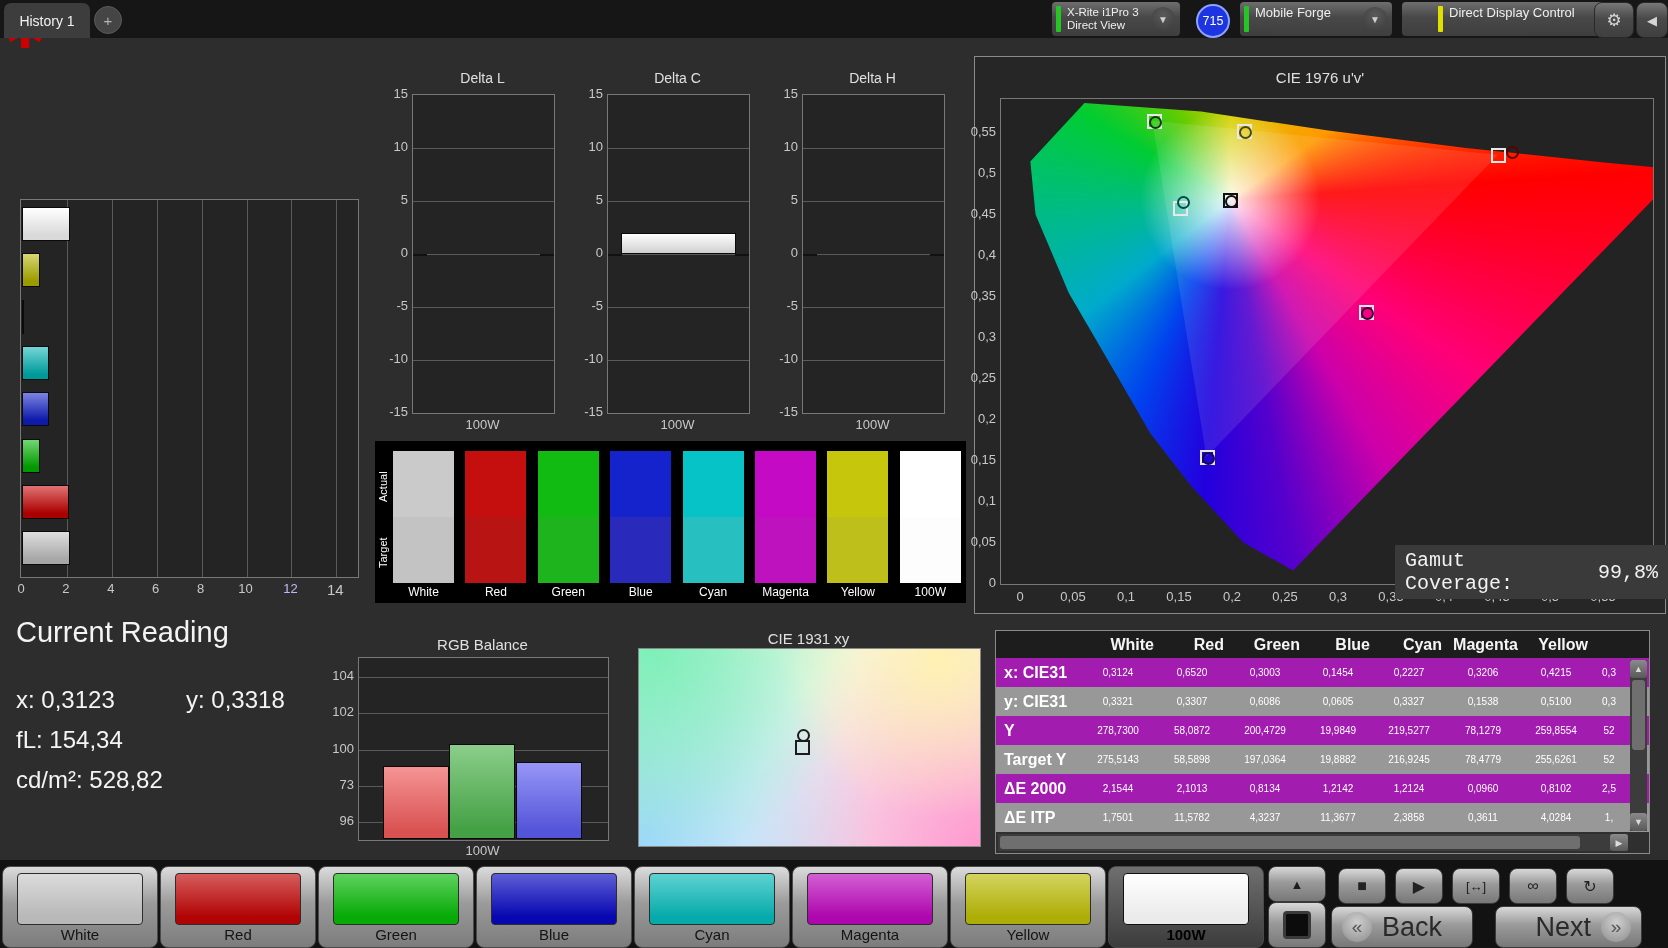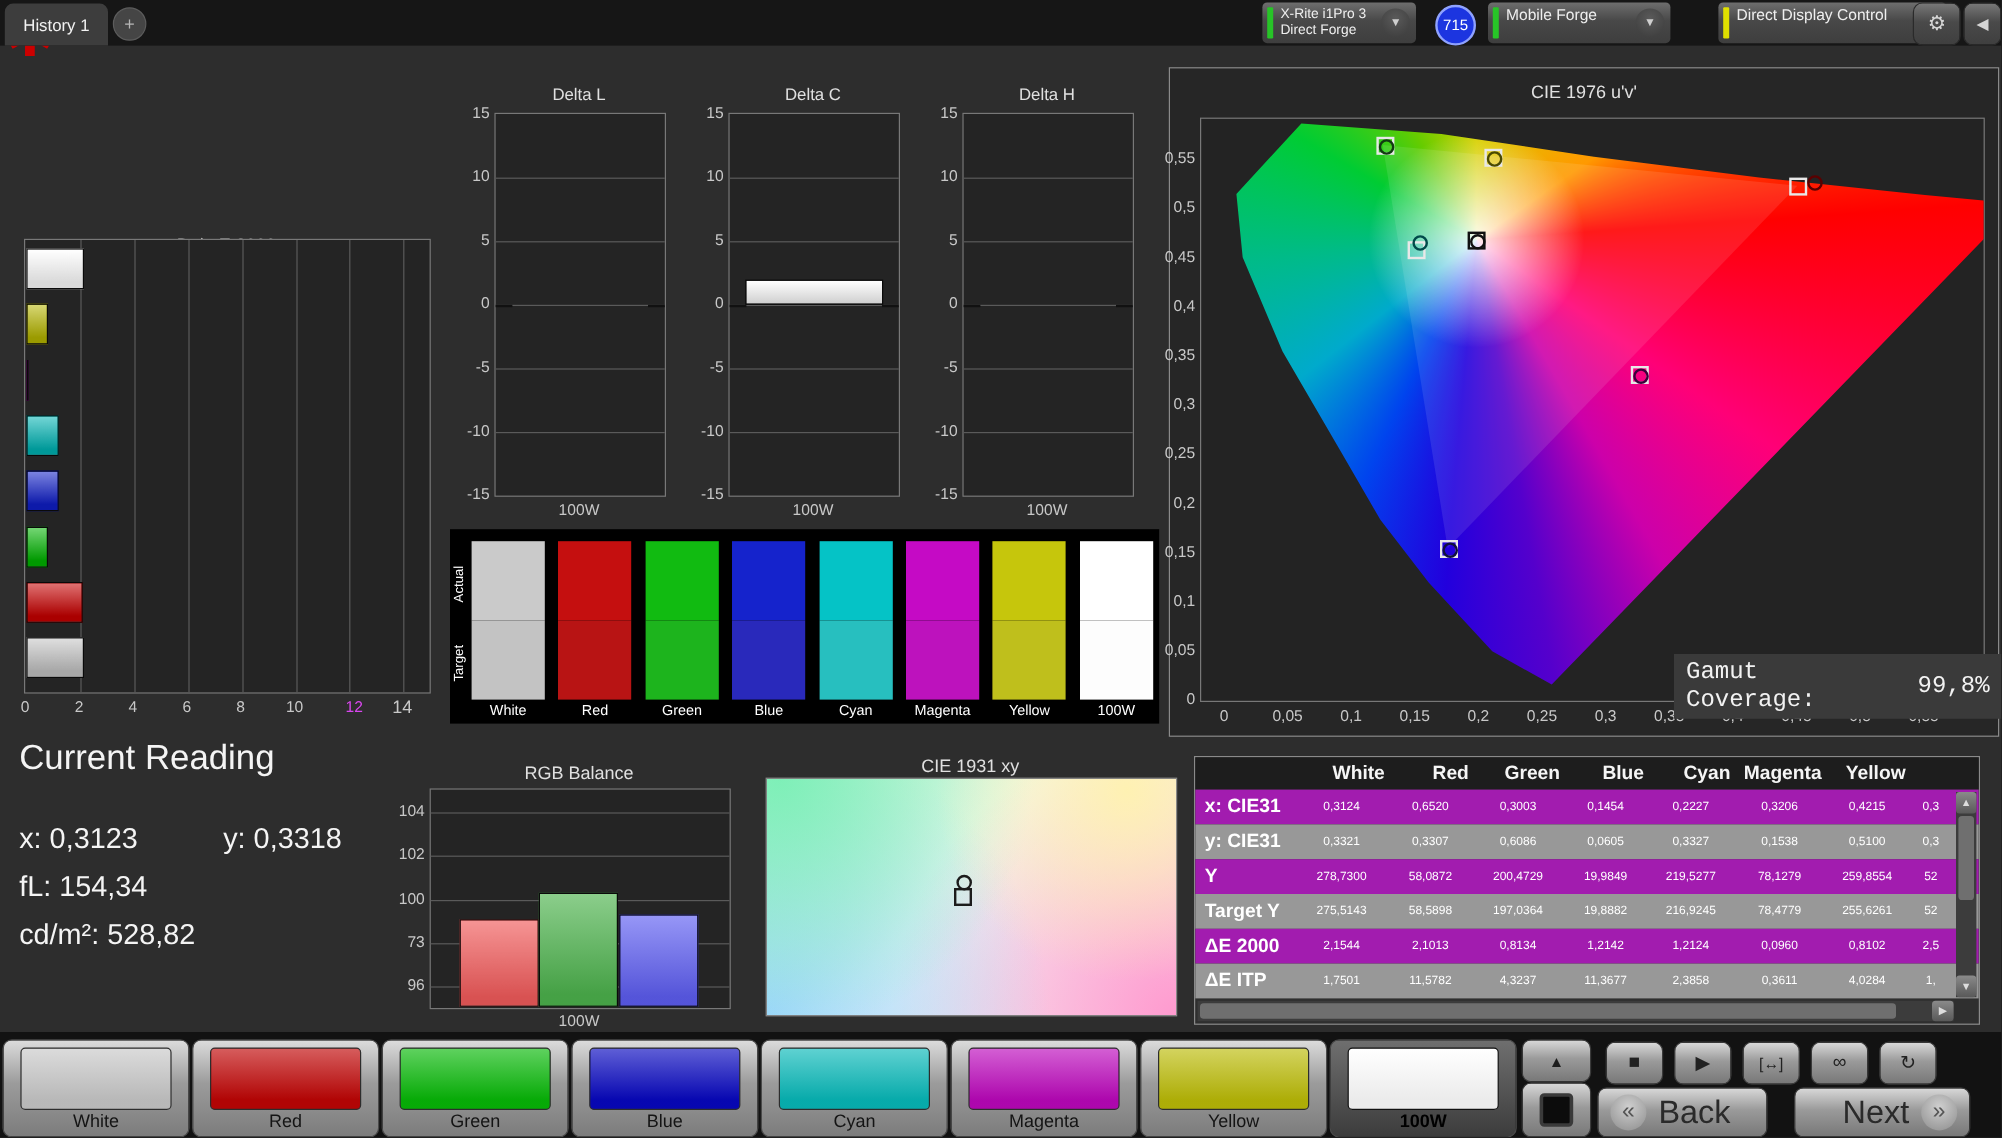--- a/index.html
+++ b/index.html
@@ -71,36 +71,36 @@
       <span>History 1</span>
     </div>
     <div class="abs plustab">
       <span>+</span>
     </div>
 
     <div class="abs dd" style="left:1052px;width:128px;">
       <div class="ddstripe" style="background:#27c427;"></div>
       <div class="ddtext" style="font-size:11.5px;">
         <div>X-Rite i1Pro 3</div>
-        <div>Direct Forge</div>
+        <div>Direct View</div>
       </div>
       <div class="chev">▼</div>
     </div>
 
     <div class="abs badge">
       <span>715</span>
     </div>
 
     <div class="abs dd" style="left:1240px;width:152px;">
       <div class="ddstripe" style="background:#27c427;"></div>
       <div class="ddtext" style="align-self:flex-start;margin-top:4px;">Mobile Forge</div>
       <div class="chev">▼</div>
     </div>
 
-    <div class="abs dd" style="left:1432px;width:190px;">
+    <div class="abs dd" style="left:1402px;width:190px;padding-left:32px;">
       <div class="ddstripe" style="background:#e0e000;"></div>
       <div class="ddtext" style="align-self:flex-start;margin-top:4px;">Direct Display Control</div>
       <div class="chev">▼</div>
     </div>
 
     <div class="abs roundbtn" style="left:1594px;width:38px;font-size:17px;">
       <span>⚙</span>
     </div>
     <div class="abs roundbtn" style="left:1636px;width:30px;font-size:13px;">
       <span>◀</span>
@@ -126,21 +126,21 @@
       <div style="position: absolute; left: 1px; top: 284.8px; width: 47.145px; height: 34px; background: linear-gradient(rgba(255, 255, 255, 0.45), rgba(0, 0, 0, 0.15) 85%), rgb(200, 0, 0); border: 1.5px solid rgb(10, 10, 10); box-sizing: border-box;"></div>
       <div style="position: absolute; left: 1px; top: 331.1px; width: 48.2675px; height: 34px; background: linear-gradient(rgba(255, 255, 255, 0.45), rgba(0, 0, 0, 0.15) 85%), rgb(196, 196, 196); border: 1.5px solid rgb(10, 10, 10); box-sizing: border-box;"></div>
     </div>
   <div class="abs" id="deltae-xticks" style="left:20px;top:579px;width:337px;height:16px;">
       <div style="position: absolute; left: -11px; top: 2px; width: 24px; text-align: center; font-size: 13px; color: rgb(200, 200, 200);">0</div>
       <div style="position: absolute; left: 33.9px; top: 2px; width: 24px; text-align: center; font-size: 13px; color: rgb(200, 200, 200);">2</div>
       <div style="position: absolute; left: 78.8px; top: 2px; width: 24px; text-align: center; font-size: 13px; color: rgb(200, 200, 200);">4</div>
       <div style="position: absolute; left: 123.7px; top: 2px; width: 24px; text-align: center; font-size: 13px; color: rgb(200, 200, 200);">6</div>
       <div style="position: absolute; left: 168.6px; top: 2px; width: 24px; text-align: center; font-size: 13px; color: rgb(200, 200, 200);">8</div>
       <div style="position: absolute; left: 213.5px; top: 2px; width: 24px; text-align: center; font-size: 13px; color: rgb(200, 200, 200);">10</div>
-      <div style="position: absolute; left: 258.4px; top: 2px; width: 24px; text-align: right; font-size: 13px; color: #d946ef;">12</div>
+      <div style="position: absolute; left: 258.4px; top: 2px; width: 24px; text-align: center; font-size: 13px; color: #c4b5fd;">12</div>
       <div style="position: absolute; left: 303.3px; top: 2px; width: 24px; text-align: center; font-size: 15px; color: rgb(200, 200, 200);">14</div>
     </div>
 
   <div id="delta-panels">
       <div style="position: absolute; left: 412px; top: 70px; width: 141px; text-align: center; font-size: 14px; color: rgb(224, 224, 224);">Delta L</div>
       <div style="position: absolute; left: 412px; top: 94px; width: 141px; height: 318px; background: rgb(36, 36, 36); border: 1px solid rgb(120, 120, 120); box-sizing: content-box;">
         <div style="position: absolute; left: 0px; right: 0px; top: 53px; height: 1px; background: rgb(90, 90, 90);"></div>
         <div style="position: absolute; left: 0px; right: 0px; top: 106px; height: 1px; background: rgb(90, 90, 90);"></div>
         <div style="position: absolute; left: 0px; right: 0px; top: 159px; height: 1px; background: rgb(90, 90, 90);"></div>
         <div style="position: absolute; left: 0px; right: 0px; top: 212px; height: 1px; background: rgb(90, 90, 90);"></div>

